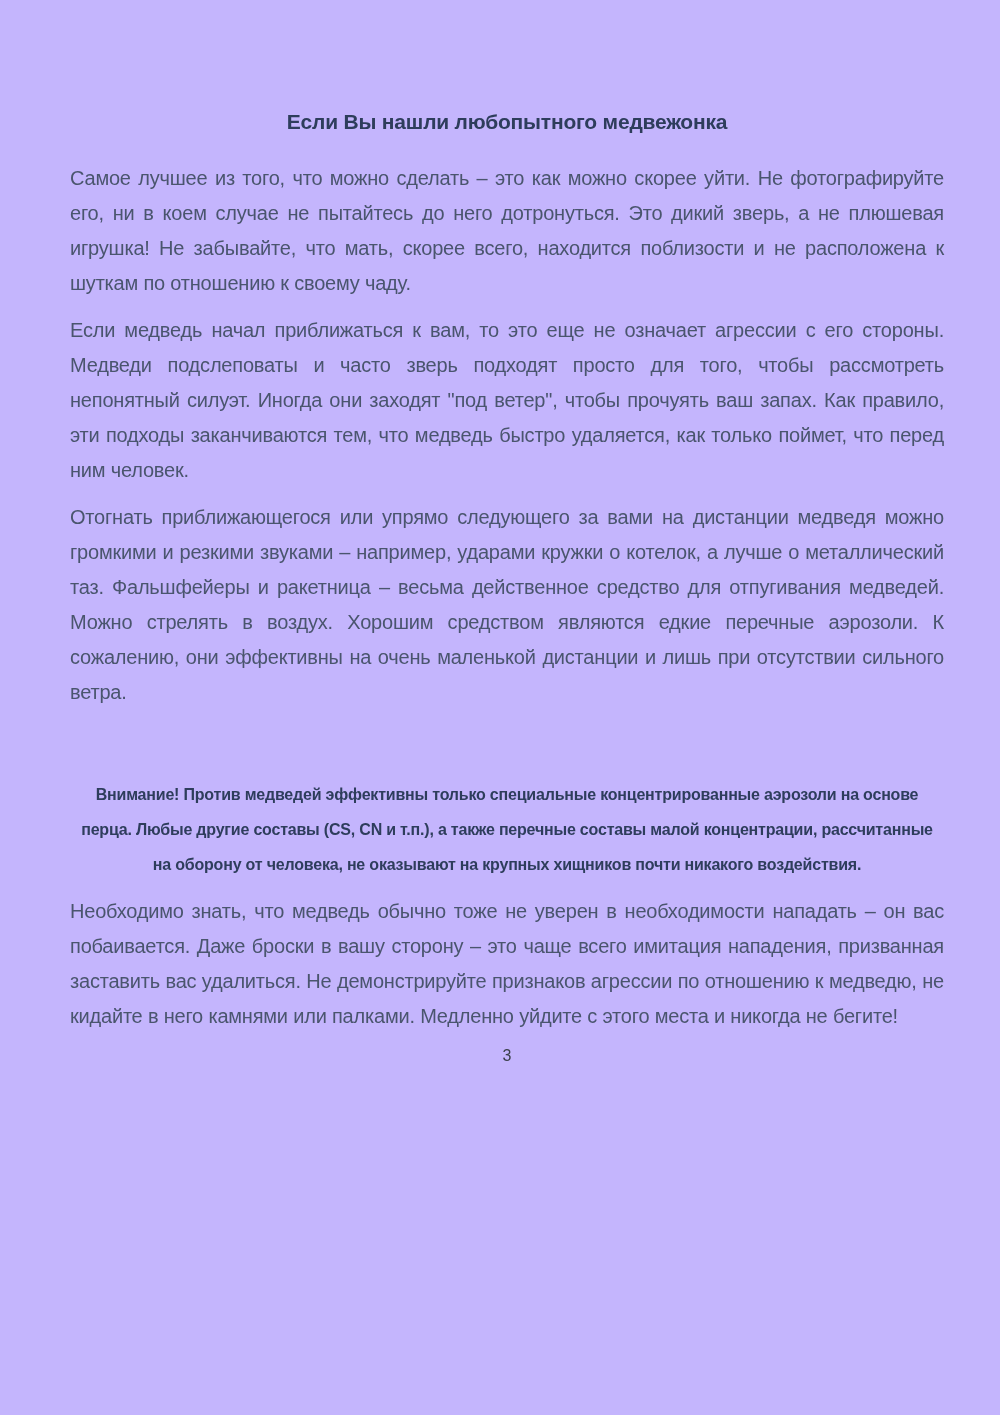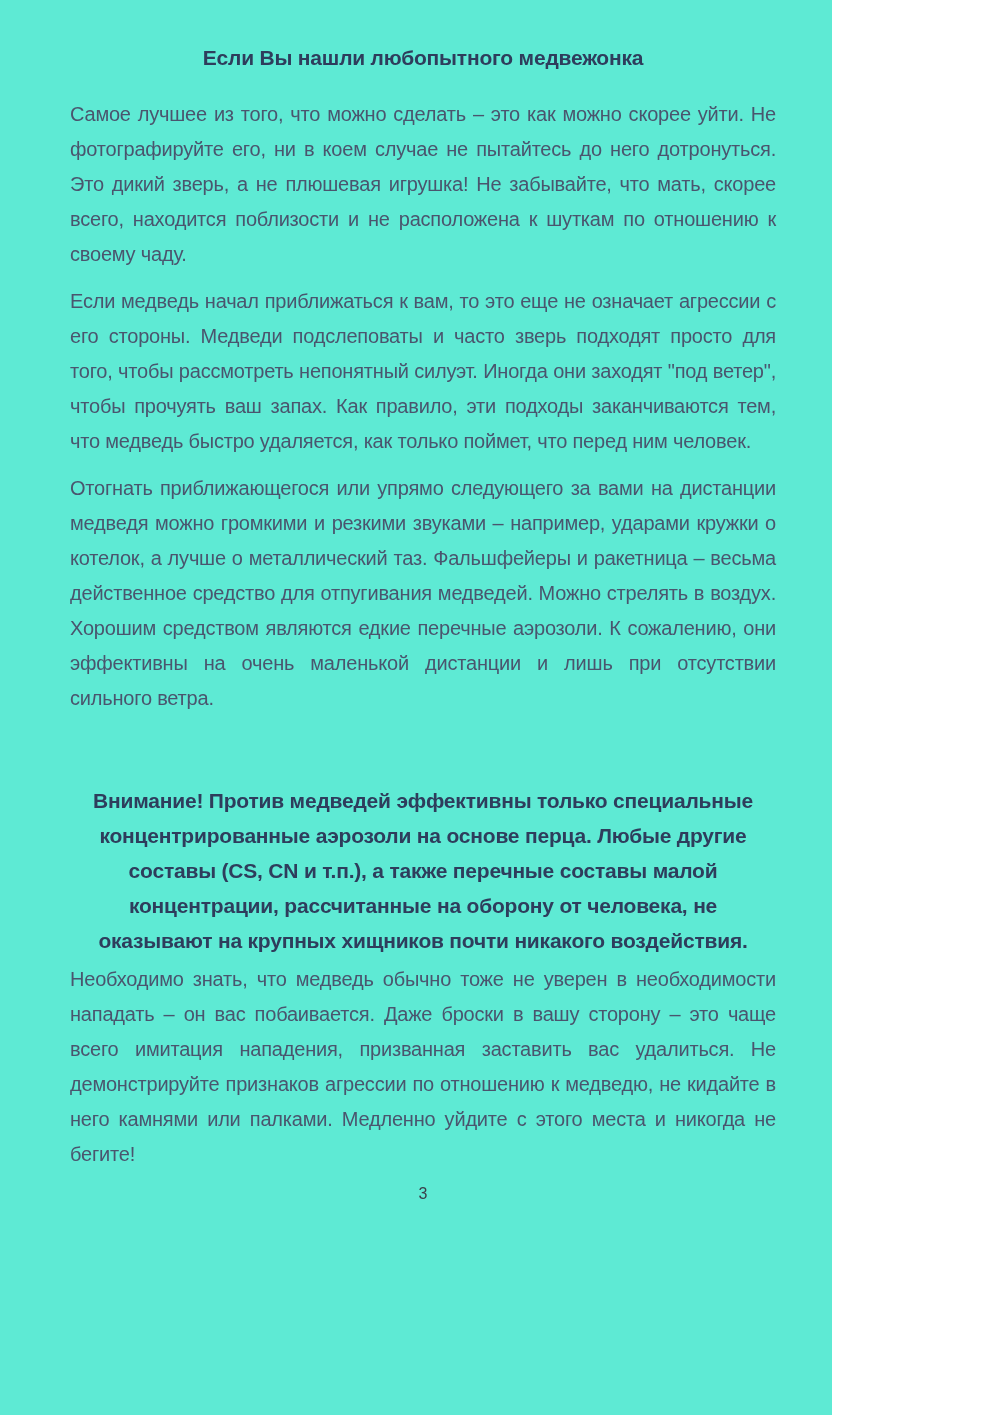--- a/index.html
+++ b/index.html
@@ -2,25 +2,25 @@
 <html><head>
 <meta charset="utf-8">
 <style>
   html, body {
     margin: 0;
     padding: 0;
     background: #ffffff;
   }
   .doc-page {
     position: relative;
-    width: 832px;
+    width: 1000px;
     height: 1415px;
-    background: #5eead4;
+    background: #c4b5fd;
     box-sizing: border-box;
-    padding: 40px 56px 0 70px;
+    padding: 104px 56px 0 70px;
     font-family: "Liberation Sans", "DejaVu Sans", sans-serif;
     color: #4a556e;
     overflow: hidden;
   }
   .doc-heading {
     text-align: center;
     font-weight: bold;
     font-size: 21px;
     line-height: 35px;
     color: #2e3d5c;
@@ -34,25 +34,25 @@
     text-align: justify;
     font-size: 20px;
     line-height: 35px;
     letter-spacing: -0.2px;
     color: #4a556e;
     margin: 0 0 12px 0;
   }
   .doc-callout {
     text-align: center;
     font-weight: bold;
-    font-size: 21px;
+    font-size: 16px;
     line-height: 35px;
     letter-spacing: -0.2px;
     color: #2e3d5c;
-    margin: 67px 0 4px 0;
+    margin: 67px 0 12px 0;
     padding: 0 4px;
   }
   .page-number {
     text-align: center;
     font-size: 16px;
     line-height: 20px;
     color: #3a3f4a;
     margin-top: 4px;
   }
 </style>

